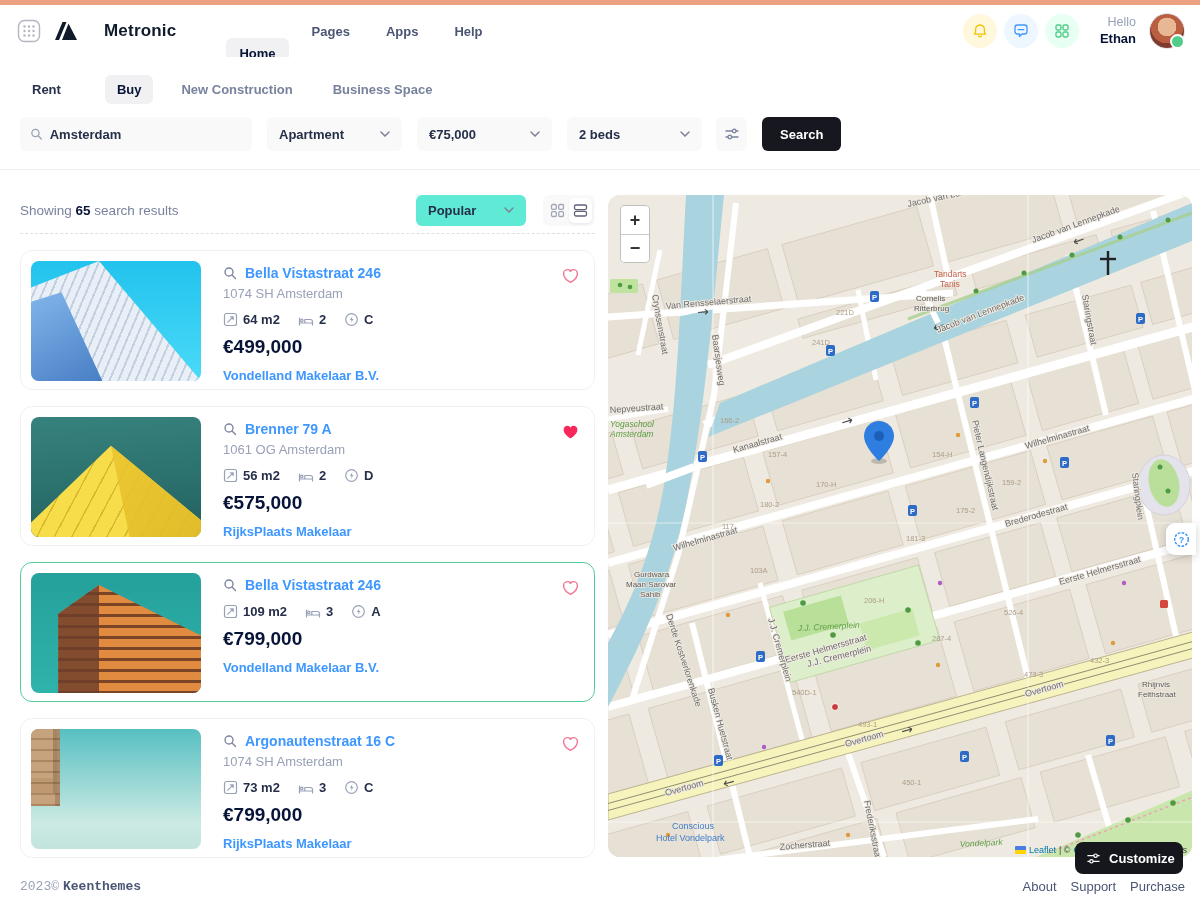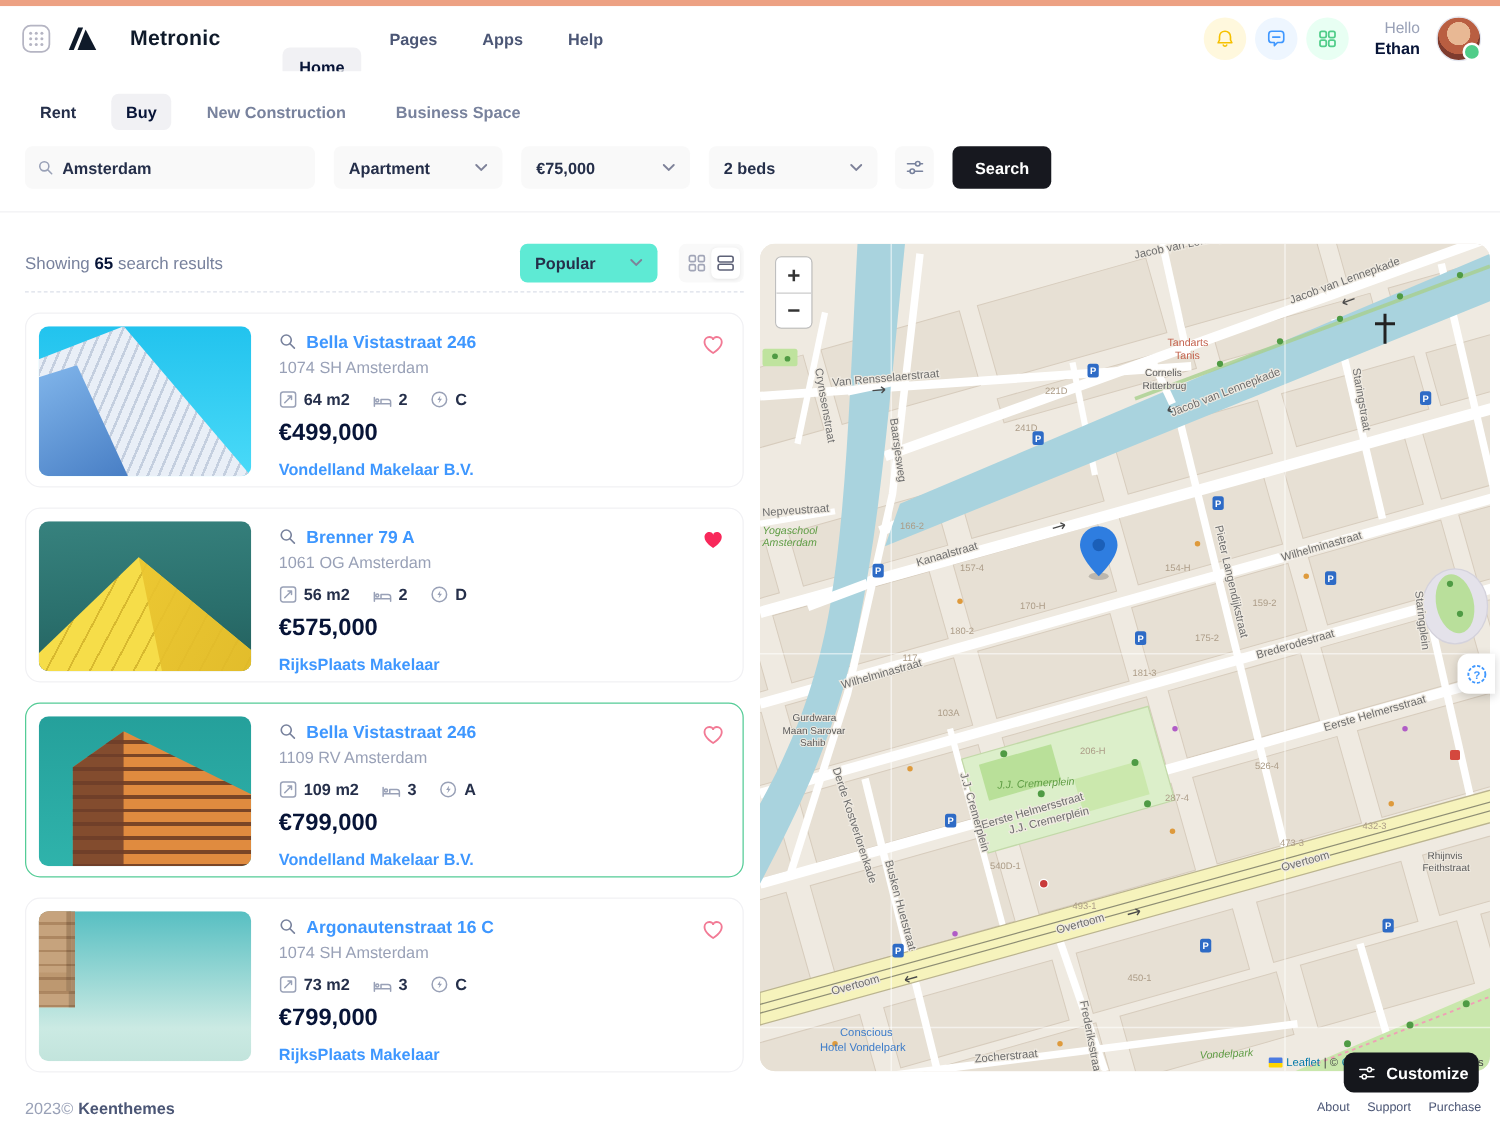--- a/index.html
+++ b/index.html
@@ -26,21 +26,21 @@
   .greeting .name  { font-size:13px; font-weight:bold; color:#071437; }
   .avatar { width:36px; height:36px; border-radius:50%; position:relative; cursor:pointer;
             background:radial-gradient(circle at 50% 38%, #E8B894 0 34%, #B95E41 35% 60%, #7E3B2E 61%); border:1px solid #E4E6EF; }
   .avatar::after { content:""; position:absolute; right:-1px; bottom:-1px; width:11px; height:11px; border-radius:50%; background:#50CD89; border:2px solid #fff; }
 
   
   .filters { position:absolute; left:0; top:57px; right:0; height:113px; background:#fff; border-bottom:1px solid #F1F1F4; }
   .seg-tabs { position:absolute; left:20px; top:18px; display:flex; align-items:center; gap:16px; }
   .seg-tab { font-size:13px; font-weight:600; color:#78829D; padding:7px 12px; border-radius:6px; cursor:pointer; }
   .seg-tab.first { color:#252F4A; }
-  .seg-tab.active { background:#F1F1F4; color:#071437; }
+  .seg-tab.active { background:#F1F1F4; color:#071437;margin-left:16px; }
   .controls { position:absolute; left:20px; top:60px; right:20px; display:flex; align-items:center; }
   .search-box { width:232px; height:34px; background:#F9F9F9; border-radius:6px; display:flex; align-items:center; padding:0 10px; gap:7px; }
   .search-box input { border:none; outline:none; background:transparent; font-size:13px; font-weight:600; color:#252F4A; width:100%; font-family:"Liberation Sans",sans-serif; }
   .select { height:34px; background:#F9F9F9; border-radius:6px; display:flex; align-items:center; justify-content:space-between; padding:0 12px; font-size:13px; font-weight:600; color:#252F4A; cursor:pointer; }
   .sel-type { width:135px; margin-left:15px; }
   .sel-price { width:135px; margin-left:15px;gap:32px; }
   .sel-beds { width:135px; margin-left:15px; }
   .filter-btn { width:31px; height:34px; margin-left:14px; background:#F9F9F9; border-radius:6px; display:flex; align-items:center; justify-content:center; cursor:pointer; }
   .search-btn { margin-left:15px; height:34px; padding:0 18px; background:#17181F; color:#fff; font-size:13px; font-weight:600; border:none; border-radius:6px; cursor:pointer; font-family:"Liberation Sans",sans-serif; }
 
@@ -78,24 +78,24 @@
   .title-link { font-size:14px; font-weight:bold; color:#3E97FF; text-decoration:none; }
   .addr { font-size:13px; color:#99A1B7; margin-top:5px; }
   .specs { display:flex; align-items:center; gap:18px; margin-top:11px; }
   .spec { display:flex; align-items:center; gap:5px; font-size:13px; font-weight:600; color:#252F4A; }
   .price { font-size:19px; font-weight:bold; color:#071437; margin-top:9px; }
   .agency { font-size:13px; font-weight:600; color:#3E97FF; text-decoration:none; display:inline-block; margin-top:10px; }
   .heart { position:absolute; right:15px; top:17px; cursor:pointer; }
 
   
   footer { position:absolute; left:20px; right:15px; top:874px; height:24px; display:flex; align-items:center; justify-content:space-between; }
-  .foot-left { font-size:13px; color:#99A1B7; }
+  .foot-left { font-size:13px; color:#99A1B7;font-family:Liberation Mono, monospace; }
   .foot-left b { color:#4B5675; font-weight:600; margin-left:4px; }
   .foot-links { display:flex; gap:14px; }
-  .foot-links span { font-size:10px; color:#4B5675; cursor:pointer; }
+  .foot-links span { font-size:13px; color:#4B5675; cursor:pointer; }
 
   
   .map-wrap { position:absolute; left:608px; top:195px; width:584px; height:662px; border-radius:12px; overflow:hidden; background:#EFEAE1; }
   .zoom-ctl { position:absolute; left:12px; top:10px; width:30px; background:#fff; border:1px solid rgba(0,0,0,.25); border-radius:5px; overflow:hidden; z-index:5; }
   .zoom-btn { width:100%; height:28px; display:flex; align-items:center; justify-content:center; font-size:18px; font-weight:bold; color:#333; cursor:pointer; background:#fff; }
   .zoom-btn + .zoom-btn { border-top:1px solid #CCC; }
   .attrib { position:absolute; right:5px; bottom:2px; font-size:9px; color:#444; z-index:4; display:flex; align-items:center; gap:3px; white-space:nowrap; }
   .attrib .lnk { color:#0078A8; }
   .ua-flag { display:inline-block; width:11px; height:8px; background:linear-gradient(180deg,#4C7BE1 0 50%,#FFD500 50%); border-radius:1px; }
   .customize-btn { position:absolute; left:1075px; top:842px; height:32px; padding:0 8px 0 11px; background:#15171C; border:none; border-radius:8px; color:#fff; font-size:13px; font-weight:600; display:flex; align-items:center; gap:8px; cursor:pointer; z-index:20; font-family:"Liberation Sans",sans-serif; }
@@ -350,21 +350,20 @@
         <i class="b3b"></i>
       </div>
     <div class="card-body">
       <div class="title-row">
         <svg width="14" height="14" viewBox="0 0 14 14" fill="none" stroke="#78829D" stroke-width="1.3" stroke-linecap="round">
             <circle cx="6" cy="6" r="4"></circle>
             <path d="M9 9 L12.5 12.5"></path>
           </svg>
         <a class="title-link">Bella Vistastraat 246</a>
       </div>
-      <div class="addr">1109 RV Amsterdam</div>
       <div class="specs">
         <span class="spec">
           <svg width="15" height="15" viewBox="0 0 15 15" fill="none" stroke="#99A1B7" stroke-width="1.2" stroke-linecap="round">
               <rect x="1.5" y="1.5" width="12" height="12" rx="2"></rect>
               <path d="M4.8 10.2 L10.2 4.8 M10.2 4.8 H7.4 M10.2 4.8 V7.6"></path>
             </svg>
           <span>109 m2</span>
           </span>
         <span class="spec">
           <svg width="16" height="14" viewBox="0 0 16 14" fill="none" stroke="#99A1B7" stroke-width="1.2" stroke-linecap="round" stroke-linejoin="round">

